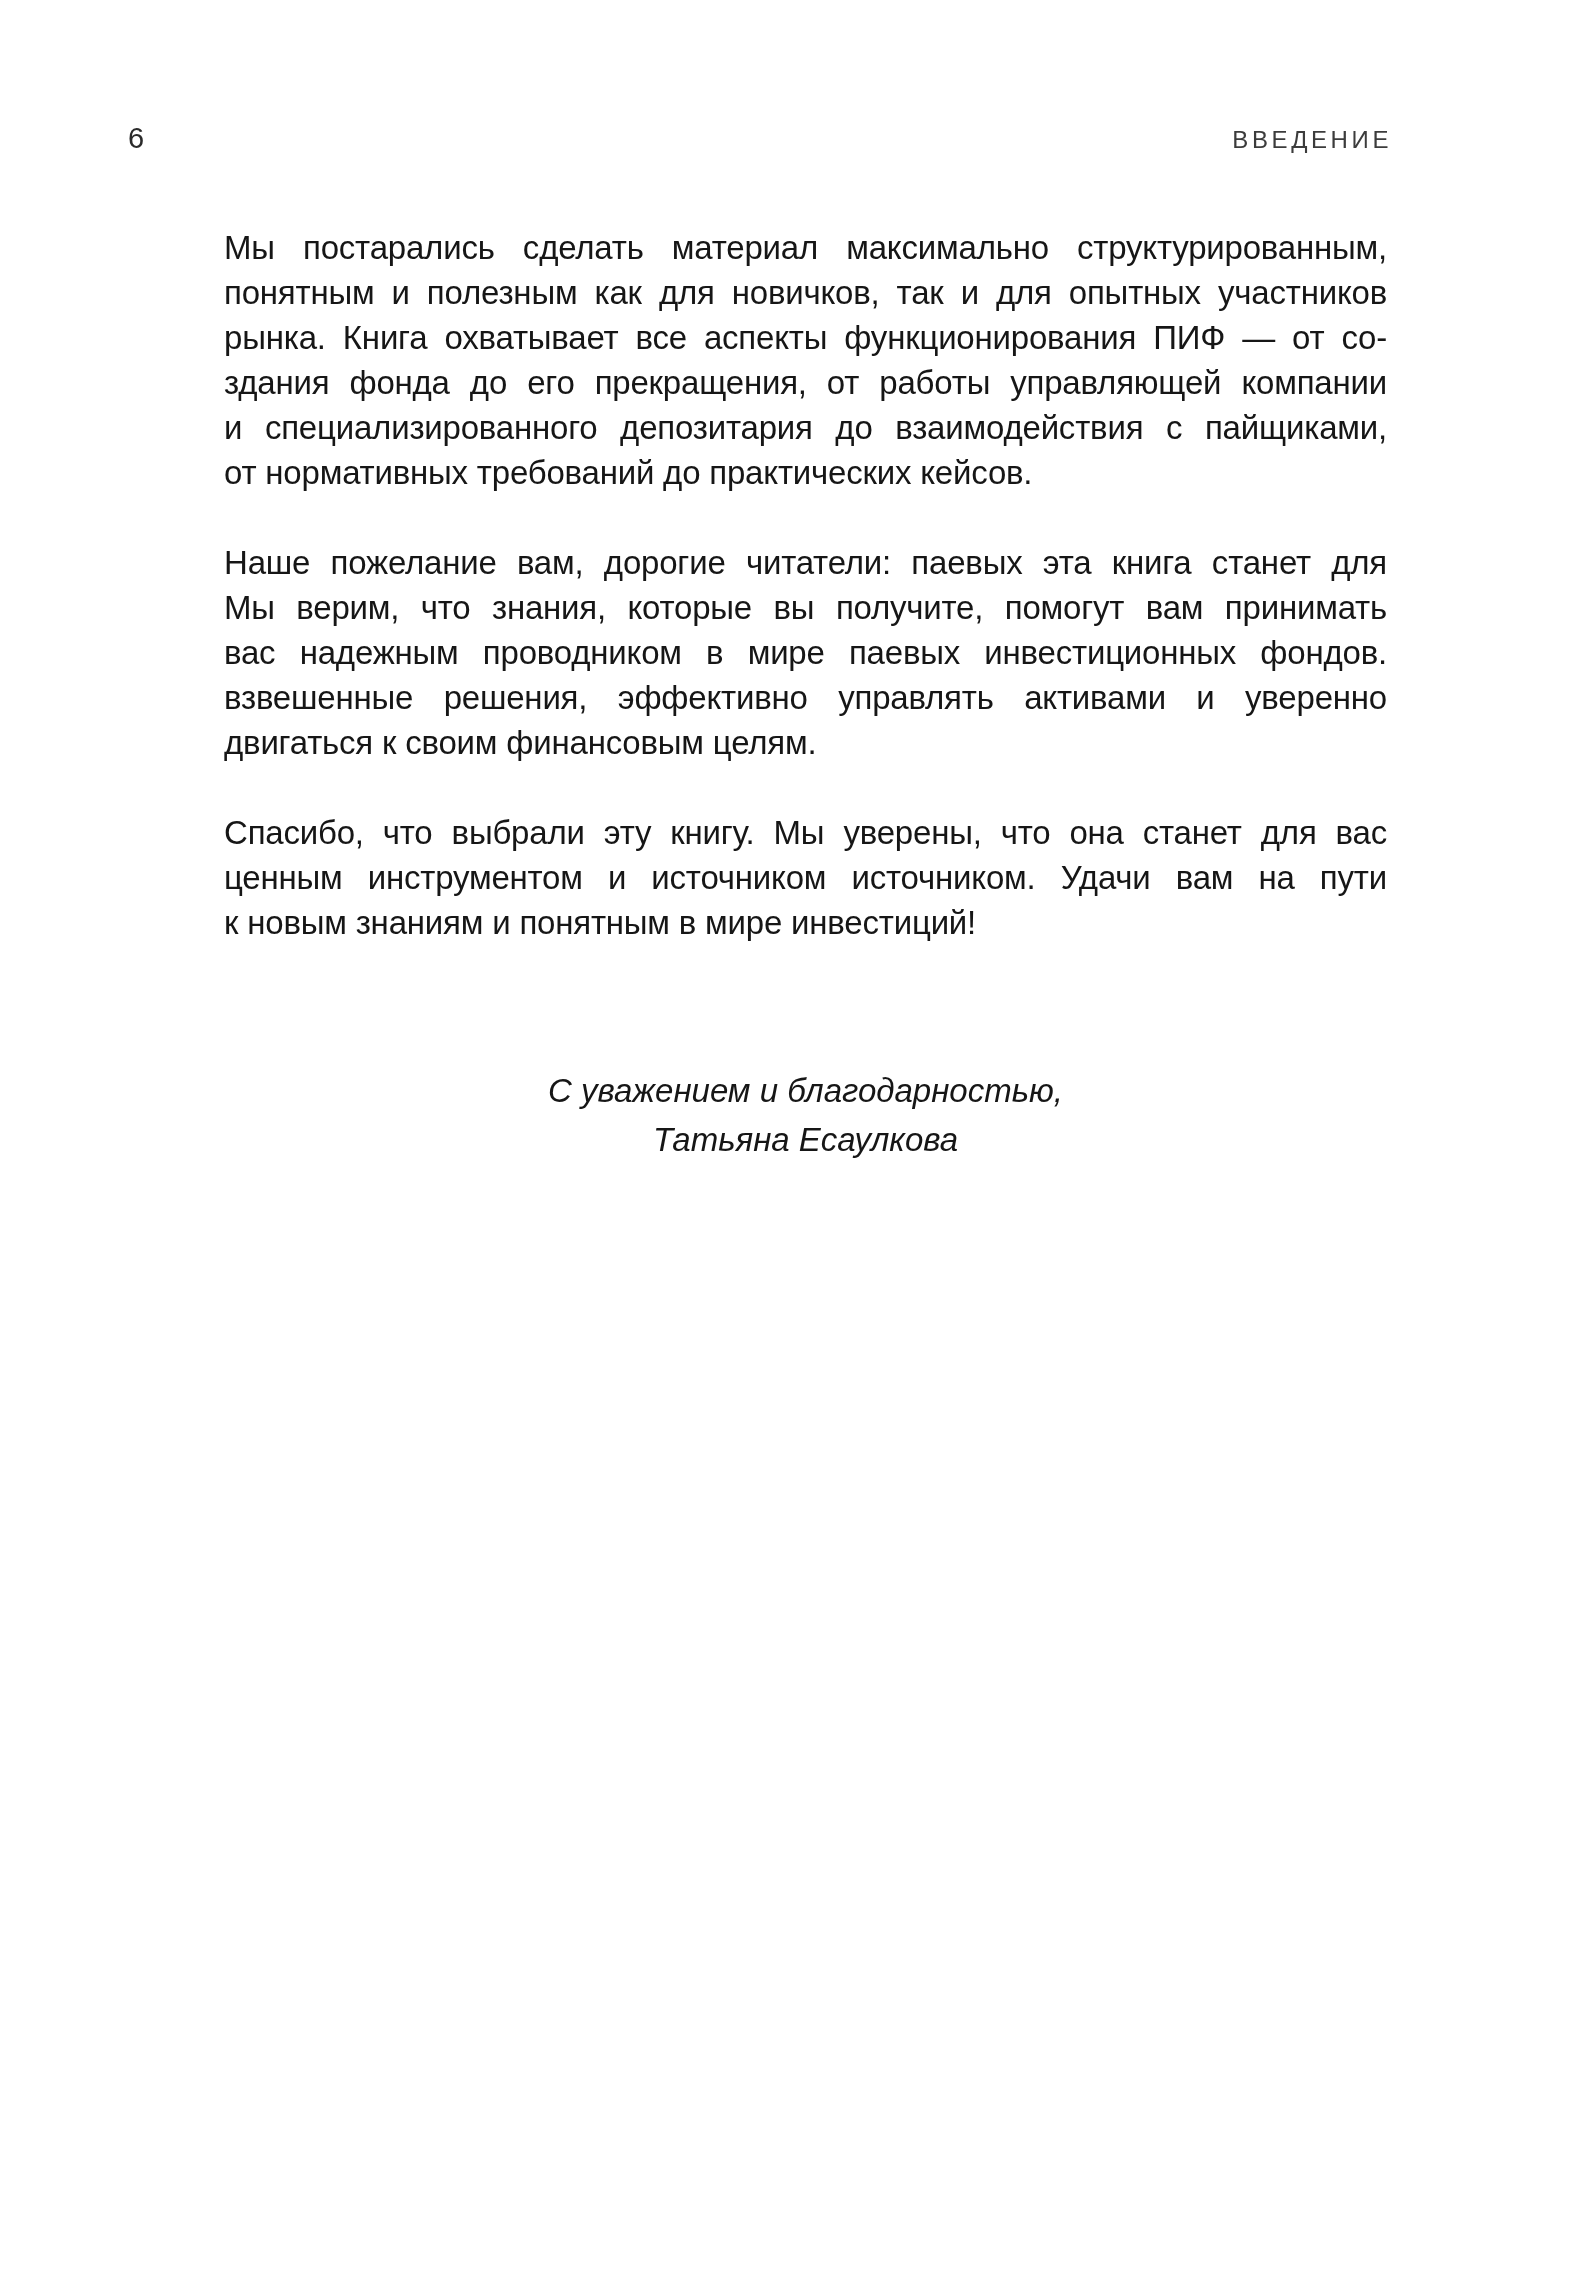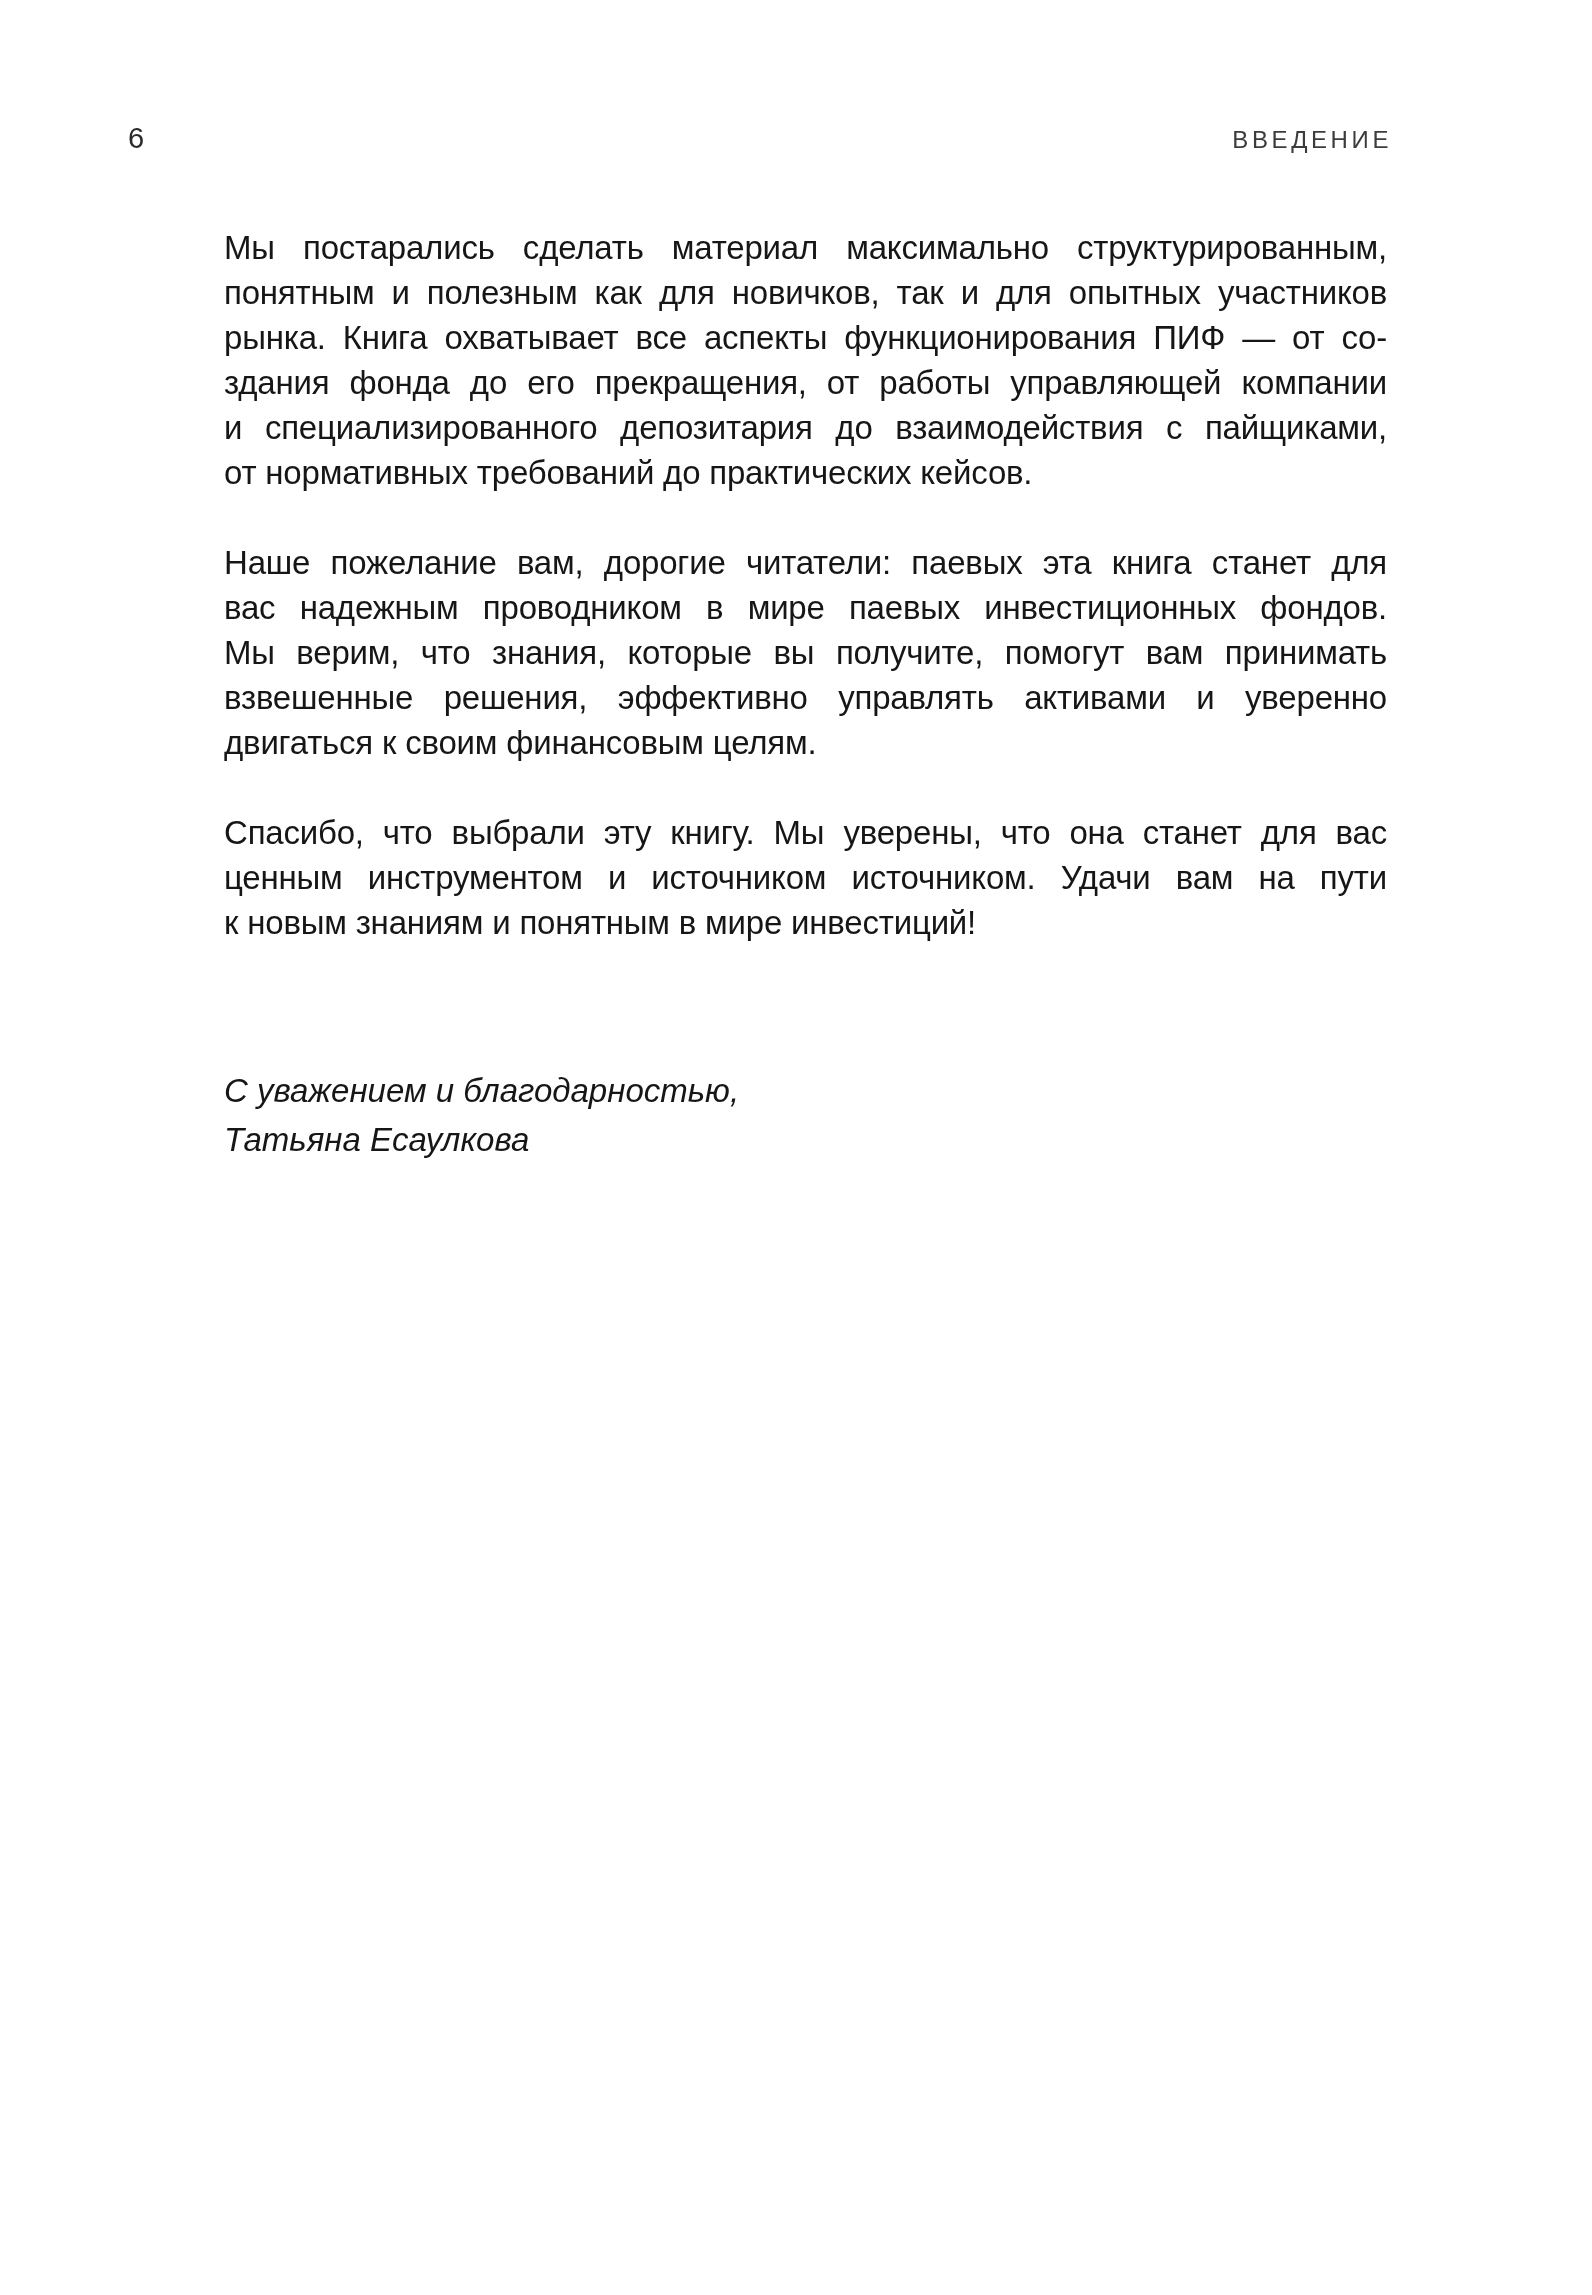--- a/index.html
+++ b/index.html
@@ -51,21 +51,21 @@
   }
   .text-line {
     text-align: justify;
     text-align-last: justify;
   }
   .text-line.final {
     text-align-last: left;
   }
   .signature {
     margin-top: 121px;
-    text-align: left;
+    text-align: center;
     font-style: italic;
     line-height: 49px;
     letter-spacing: 0;
   }
 </style>
 </head>
 <body>
 
 <div class="page" style="--bg: #ffffff; --body-text: #161616; --header-text: #3c3c3c; --page-number: #2b2b2b;">
 
@@ -79,22 +79,22 @@
         <div class="paragraph">
           <div class="text-line">Мы постарались сделать материал максимально структурированным,</div>
           <div class="text-line">понятным и полезным как для новичков, так и для опытных участников</div>
           <div class="text-line">рынка. Книга охватывает все аспекты функционирования ПИФ — от со-</div>
           <div class="text-line">здания фонда до его прекращения, от работы управляющей компании</div>
           <div class="text-line">и специализированного депозитария до взаимодействия с пайщиками,</div>
           <div class="text-line final">от нормативных требований до практических кейсов.</div>
         </div>
         <div class="paragraph">
           <div class="text-line">Наше пожелание вам, дорогие читатели: паевых эта книга станет для</div>
+          <div class="text-line">Мы верим, что знания, которые вы получите, помогут вам принимать</div>
           <div class="text-line">вас надежным проводником в мире паевых инвестиционных фондов.</div>
-          <div class="text-line">Мы верим, что знания, которые вы получите, помогут вам принимать</div>
           <div class="text-line">взвешенные решения, эффективно управлять активами и уверенно</div>
           <div class="text-line final">двигаться к своим финансовым целям.</div>
         </div>
         <div class="paragraph">
           <div class="text-line">Спасибо, что выбрали эту книгу. Мы уверены, что она станет для вас</div>
           <div class="text-line">ценным инструментом и источником источником. Удачи вам на пути</div>
           <div class="text-line final">к новым знаниям и понятным в мире инвестиций!</div>
         </div>
       </div>
 

